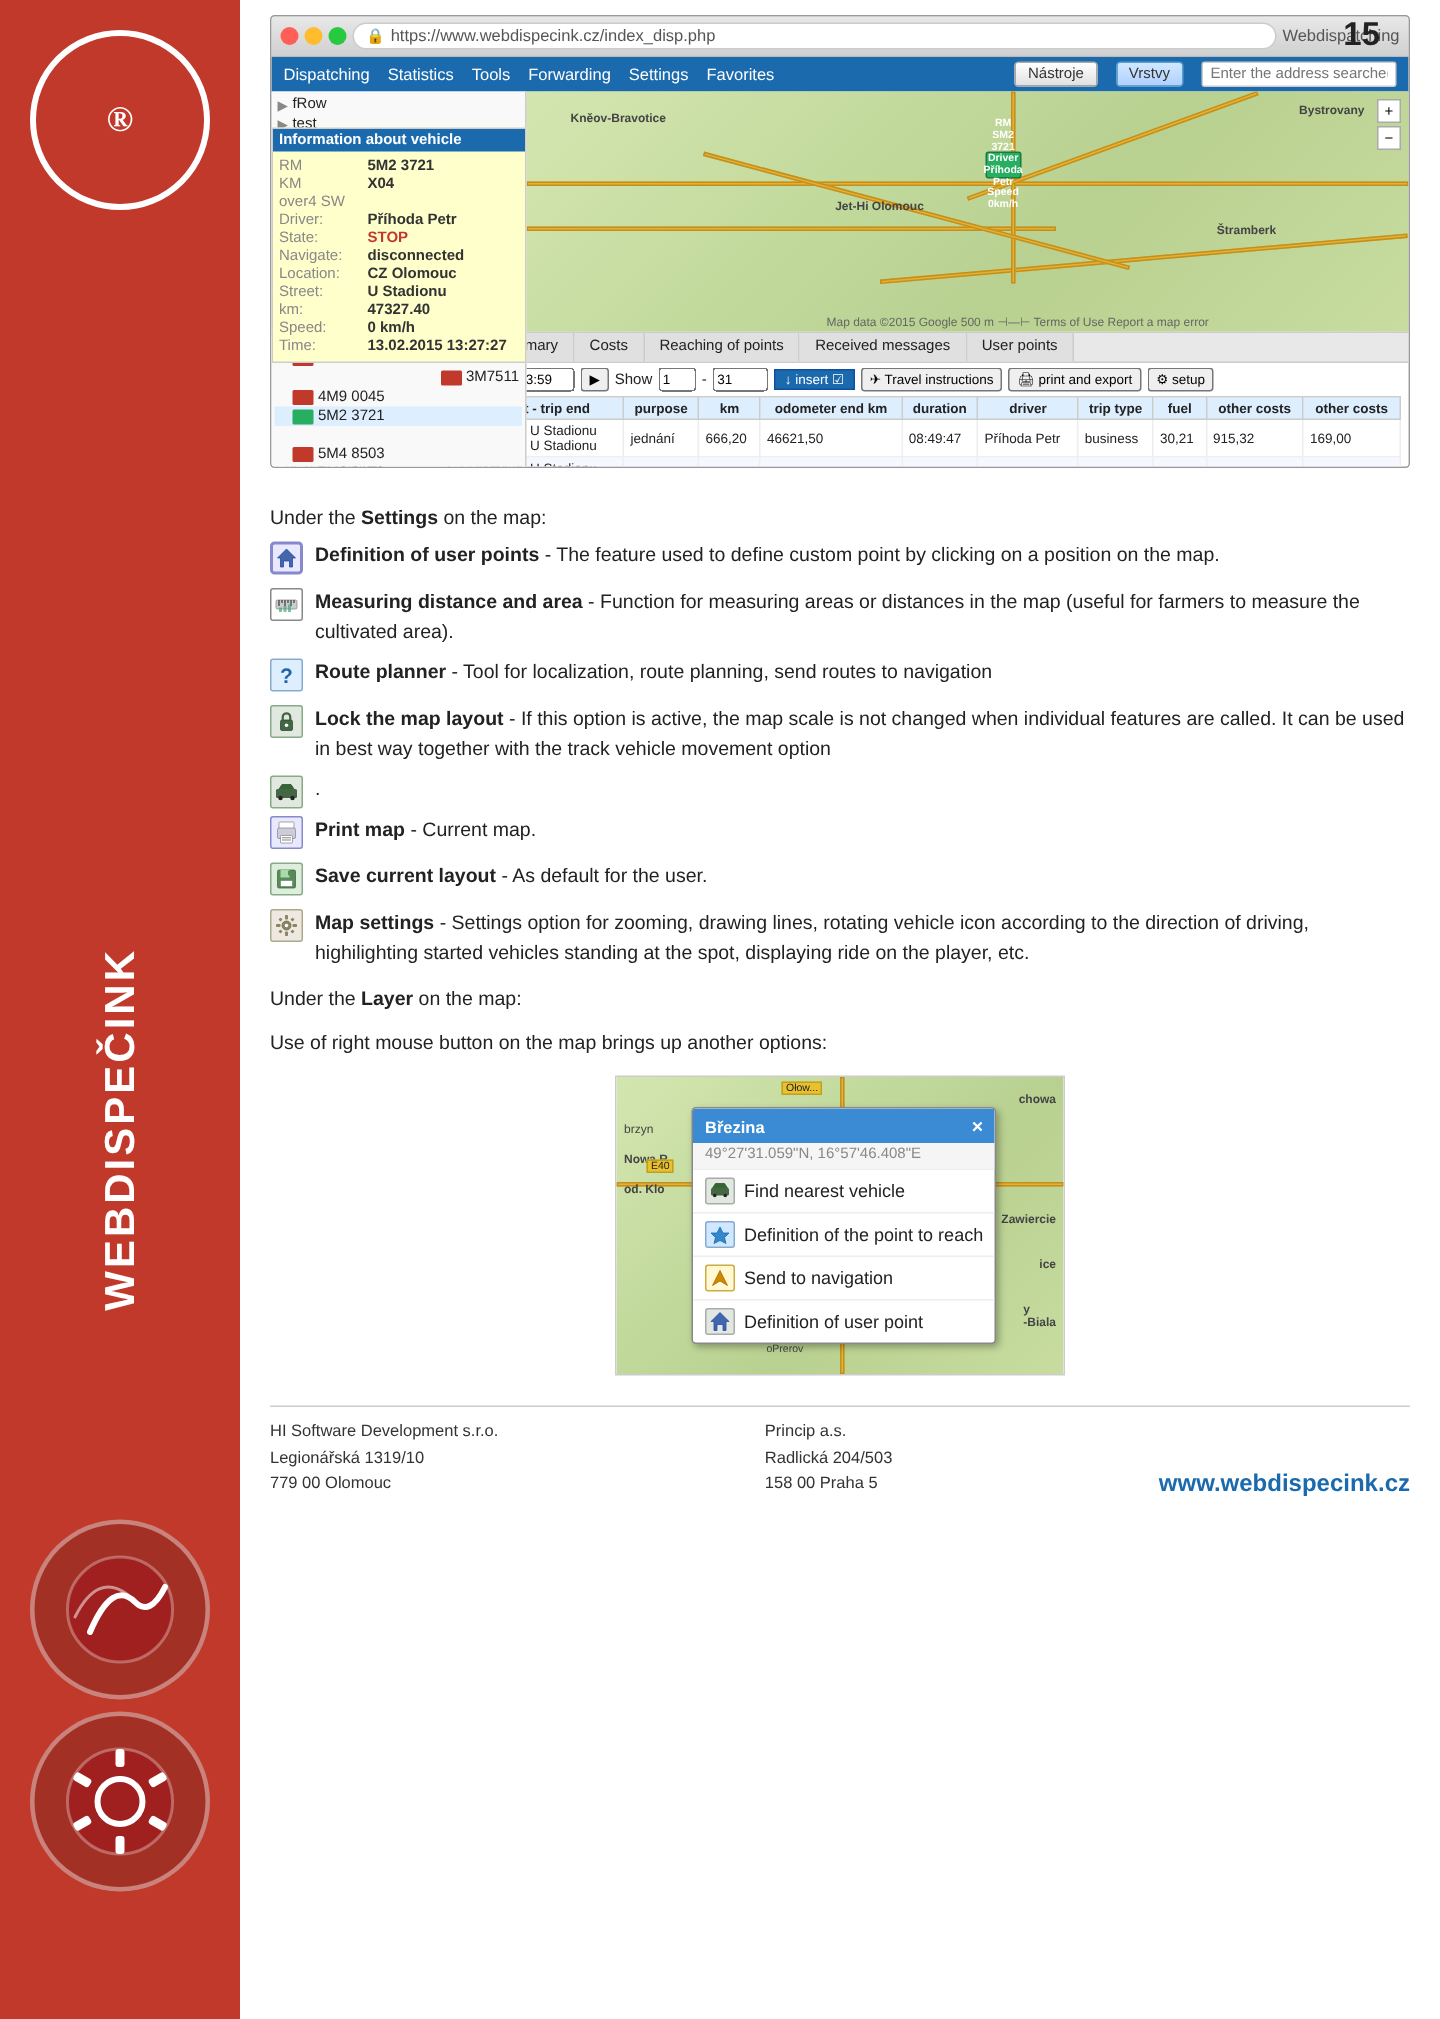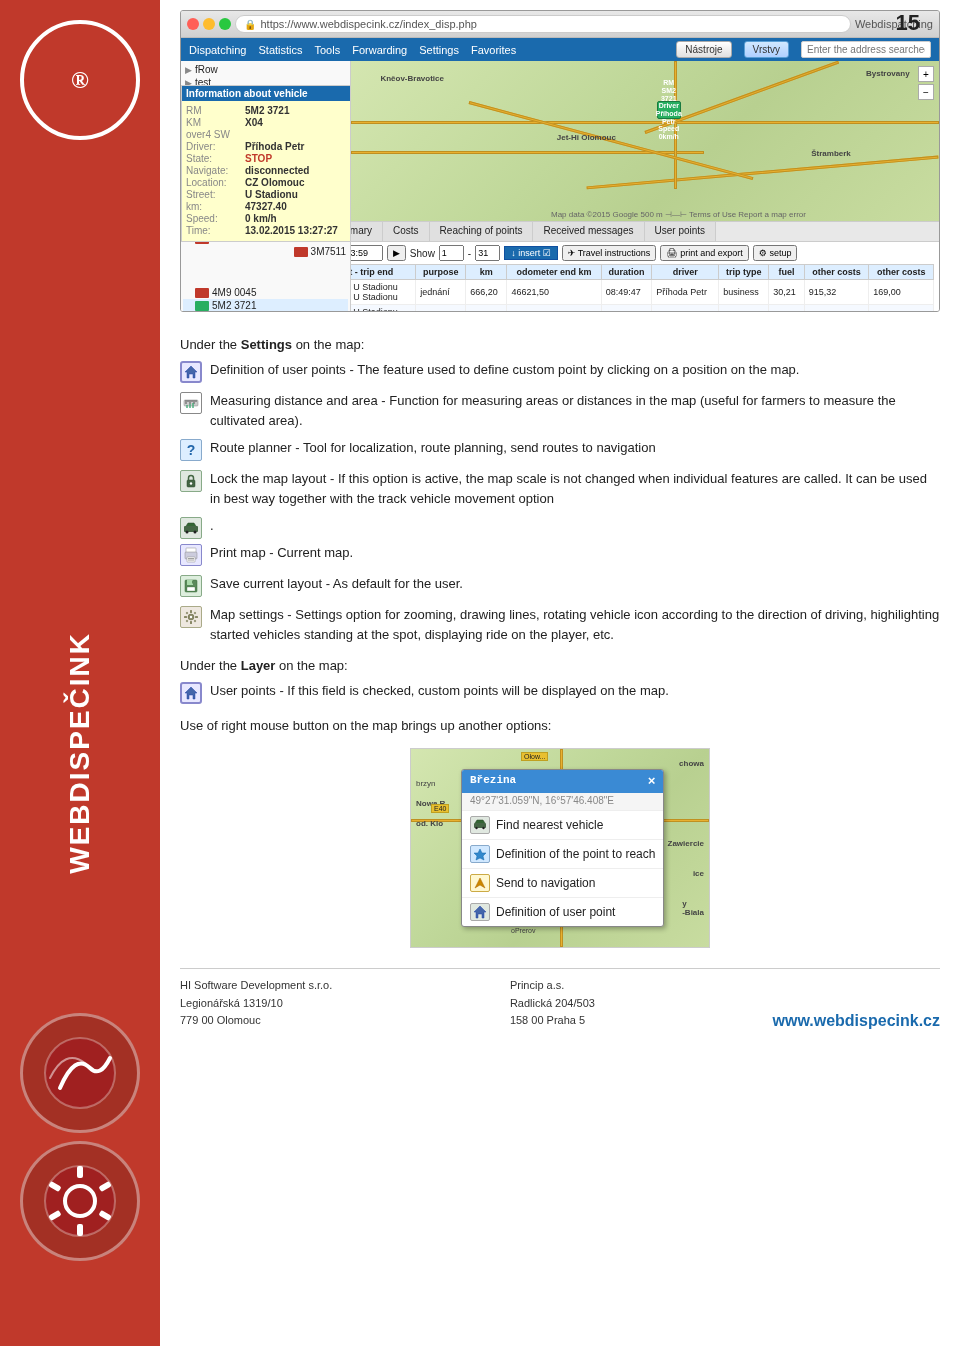--- a/index.html
+++ b/index.html
@@ -309,21 +309,21 @@
       font-size: 14px;
     }
 
     .feature-text {
       font-size: 13px;
       line-height: 1.5;
       color: #222;
     }
 
     .feature-text strong {
-      font-weight: normal;
+      font-weight: bold;
     }
 
     
     .icon-home {
       background: #e8e8ff;
       border: 1px solid #8888cc;
       border-radius: 2px;
       color: #4444aa;
       font-size: 13px;
     }
@@ -415,22 +415,21 @@
     }
 
     .context-popup-title {
       background: #3a8ad4;
       color: #fff;
       padding: 4px 8px;
       font-size: 11px;
       font-weight: bold;
       display: flex;
       justify-content: space-between;
-      align-items: flex-start;
-      font-family: Liberation Mono, monospace;
+      align-items: flex-end;
     }
 
     .context-popup-close {
       cursor: pointer;
       font-size: 13px;
       font-weight: bold;
     }
 
     .context-popup-coords {
       font-size: 10px;
@@ -684,21 +683,21 @@
             <span>2mOcenka</span>
           </div>
           <div class="vehicle-item" style="padding-left:12px;">
             <span class="v-icon"></span>
             <span>3M7274</span>
           </div>
           <div class="vehicle-item" style="padding-left:12px;justify-content:flex-end;">
             <span class="v-icon"></span>
             <span>3M7511</span>
           </div>
-          <div class="vehicle-item" style="padding-left:12px;margin-top:28px;">
+          <div class="vehicle-item" style="padding-left:12px;">
             <span class="v-icon"></span>
             <span>4M9 0045</span>
           </div>
           <div class="vehicle-item" style="padding-left:12px; background:#ddeeff;">
             <span class="v-icon green"></span>
             <span>5M2 3721</span>
           </div>
           <div class="vehicle-item" style="padding-left:12px;margin-top:12px;">
             <span class="v-icon"></span>
             <span>5M4 8503</span>
@@ -801,21 +800,21 @@
       </div>
       <div class="log-content">
         <div style="display:flex; align-items:center; gap:4px; margin-bottom:3px; font-size:10px; flex-wrap:wrap;">
           <button style="font-size:9px; padding:1px 4px; cursor:pointer;">◀</button>
           <input type="text" value="1.2.2015 00:00" style="width: 85px; font-size: 9px; padding: 1px 3px;">
           <input type="text" value="28.2.2015 23:59" style="width: 85px; font-size: 9px; padding: 1px 3px;">
           <button style="font-size:9px; padding:1px 4px; cursor:pointer;">▶</button>
           <span>Show</span>
           <input type="text" value="1" style="width: 25px; font-size: 9px; padding: 1px;">
           <span>-</span>
-          <input type="text" value="31" style="width: 25px; font-size: 9px; padding: 1px;">
+          <input type="text" value="31" style="width: 37px; font-size: 9px; padding: 1px;">
           <button style="font-size:9px; padding:1px 6px; cursor:pointer; background:#1a6aad; color:#fff; border:1px solid #1050a0;">↓ insert ☑</button>
           <button style="font-size:9px; padding:1px 4px; cursor:pointer;">✈ Travel instructions</button>
           <button style="font-size:9px; padding:1px 4px; cursor:pointer;">🖨 print and export</button>
           <button style="font-size:9px; padding:1px 4px; cursor:pointer;">⚙ setup</button>
         </div>
         <table class="log-table">
           <thead>
             <tr>
               <th>day</th>
               <th>time from to</th>
@@ -1001,31 +1000,20 @@
       </div>
     </div>
 
     <div class="doc-section">
       <div class="section-title">
         <span>Under the</span>
         <strong>Layer</strong>
         <span>on the map:</span>
       </div>
 
-      <div class="feature-item">
-        <div class="feature-icon icon-home" style="width:22px;height:22px;border:2px solid #8888cc;background:#e8e8ff;border-radius:3px;display:flex;align-items:center;justify-content:center;">
-          <svg width="16" height="16" viewBox="0 0 16 16">
-            <polygon points="8,2 14,8 12,8 12,14 10,14 10,10 6,10 6,14 4,14 4,8 2,8" fill="#4466aa" stroke="#2244aa" stroke-width="0.5"></polygon>
-          </svg>
-        </div>
-        <div class="feature-text">
-          <strong>User points</strong>
-          <span> - If this field is checked, custom points will be displayed on the map.</span>
-        </div>
-      </div>
     </div>
 
     <div class="doc-section">
       <div class="section-title">Use of right mouse button on the map brings up another options:</div>
 
       <div class="context-menu-container">
         <div class="context-menu-img">
 
           <div class="context-map-bg">
 

